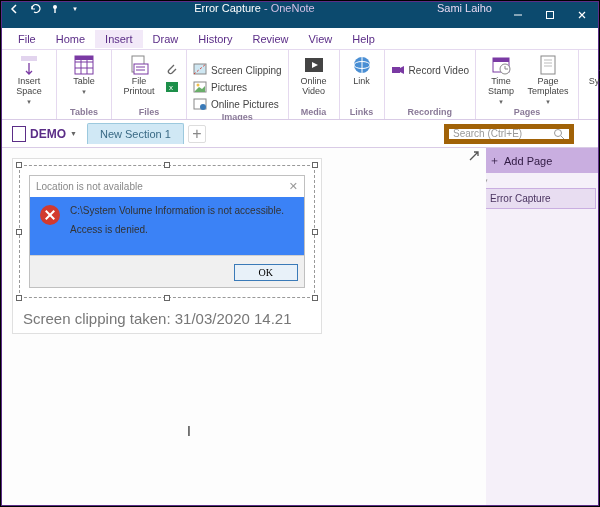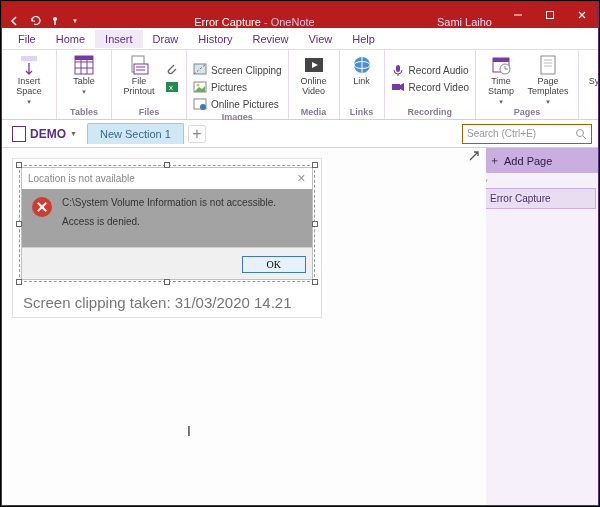--- a/index.html
+++ b/index.html
@@ -1,20 +1,20 @@
 <!DOCTYPE html>
 <html><head>
 <meta charset="utf-8">
 <style>
   * { box-sizing: border-box; margin: 0; padding: 0; font-family: "Segoe UI", Arial, sans-serif; }
   body { width: 600px; height: 507px; background: #000; overflow: hidden; }
   .app { width: 598px; height: 505px; margin: 1px; background: #fff; display: flex; flex-direction: column; border: 1px solid #5b2d87; }
   
   
-  .titlebar { height: 26px; background: #b91c1c; display: flex; align-items: flex-end; color: #fff; font-size: 11px; }
+  .titlebar { height: 26px; background: #0c4a6e; display: flex; align-items: flex-start; color: #fff; font-size: 11px; }
   .qat { display: flex; align-items: center; gap: 6px; padding-left: 6px; }
   .qat .icn { width: 14px; height: 14px; display: flex; align-items: center; justify-content: center; cursor: pointer; }
   .title-center { flex: 1; text-align: center; }
   .title-center .doc { color: #fff; }
   .title-center .app-name { color: #d6c2e6; }
   .user-name { padding: 0 10px; color: #e8d9f2; font-size: 11px; }
   .winbtns { display: flex; }
   .winbtns .wb { width: 32px; height: 26px; display: flex; align-items: center; justify-content: center; cursor: pointer; }
   
   
@@ -34,40 +34,40 @@
   .smallbtn .ic { width: 14px; height: 14px; }
   .stack { display: flex; flex-direction: column; gap: 1px; padding-top: 2px; margin-top: 8px; }
   .drop-caret { font-size: 7px; color: #666; }
   
   
   .tabstrip { height: 28px; background: #fff; border-bottom: 1px solid #d9cbe6; display: flex; align-items: center; padding-left: 4px; gap: 4px; }
   .nb-chip { display: flex; align-items: center; gap: 4px; font-size: 12px; font-weight: 600; color: #5b2d87; padding: 3px 6px; cursor: pointer; }
   .nb-swatch { width: 14px; height: 16px; background: #fff; border: 1px solid #5b2d87; }
   .sect-tab { background: #d0e8f5; border: 1px solid #9cc9de; border-bottom: none; padding: 4px 12px; font-size: 11px; color: #3a6a85; cursor: pointer; border-radius: 2px 2px 0 0; }
   .addtab { width: 18px; height: 18px; display:flex;align-items:center;justify-content:center; color:#888; cursor:pointer; border:1px solid #ddd; border-radius:2px;}
-  .searchbox { margin-left: auto; margin-right: 6px; width: 130px; height: 20px; border: 1px solid #a16207; display: flex; align-items: center; padding: 0 4px; font-size: 10px; color: #999; }
+  .searchbox { margin-left: auto; margin-right: 24px; width: 130px; height: 20px; border: 5px solid #a16207; display: flex; align-items: center; padding: 0 4px; font-size: 10px; color: #999; }
   .searchbox .ic { margin-left: auto; width:12px;height:12px;}
   
   
   .main { flex: 1; display: flex; background: #fff; overflow: hidden; }
   .canvas { flex: 1; background: #fdfdfd; position: relative; padding: 10px; overflow: hidden; }
   .sidepanel { width: 118px; background: #f5f0f9; border-left: 1px solid #e5d9ef; display: flex; flex-direction: column; }
   .expand-icn { width:12px;height:12px; align-self:flex-start; margin:2px 0 2px -18px; position:relative; z-index:2; cursor:pointer;}
   .addpage { background: #c9aee0; color: #2f1942; font-size: 11px; padding: 5px 8px; cursor: pointer; display:flex;align-items:center;gap:4px;}
   .pagelist { flex:1; background:#f5f0f9;}
   .page-item { background:#e8ddf1; border:1px solid #c9aee0; margin:2px; padding:4px 6px; font-size:10px; color:#4a3360; cursor:pointer;}
   
   
   .clip-outer { width: 310px; background:#fff; border:1px solid #e0e0e0; padding-bottom:6px;}
   .selbox { margin:6px; border:1px dashed #999; position:relative; }
   .handle { position:absolute; width:6px;height:6px; background:#fff; border:1px solid #666;}
   .h-tl{top:-4px;left:-4px;} .h-tr{top:-4px;right:-4px;} .h-bl{bottom:-4px;left:-4px;} .h-br{bottom:-4px;right:-4px;}
   .h-tm{top:-4px;left:50%;margin-left:-3px;} .h-bm{bottom:-4px;left:50%;margin-left:-3px;}
   .h-ml{top:50%;left:-4px;margin-top:-3px;} .h-mr{top:50%;right:-4px;margin-top:-3px;}
-  .dlg { background:#a3a3a3; border:1px solid #c0c0c0; margin:1px;}
+  .dlg { background:#3b82f6; border:1px solid #c0c0c0; margin:9px;}
   .dlg-title { background:#fff; color:#888; font-size:10px; padding:4px 6px; display:flex; align-items:center;}
   .dlg-title .x { margin-left:auto; font-size:11px; color:#999; cursor:pointer;}
   .dlg-body { padding:8px 10px 20px; display:flex; gap:10px; font-size:10px; color:#333;}
   .err-icn { width:20px;height:20px; background:#d23a2f; border-radius:50%; position:relative; flex-shrink:0;}
   .err-icn::before,.err-icn::after{content:"";position:absolute;top:9px;left:4px;width:12px;height:2px;background:#fff;}
   .err-icn::before{transform:rotate(45deg);} .err-icn::after{transform:rotate(-45deg);}
   .dlg-foot { background:#f0f0f0; border-top:1px solid #d0d0d0; padding:6px; text-align:right;}
   .okbtn { display:inline-block; border:1px solid #3a7ab8; background:#e8f1f9; padding:2px 24px; font-size:10px; cursor:pointer;font-family:Liberation Serif, serif;}
   .caption { font-size:15px; color:#777; padding:6px 10px 0;}
   
@@ -259,29 +259,20 @@
               </svg>
             </span>
           <span class="lbl">Link</span>
         </div>
       </div>
       <div class="grp-label">Links</div>
     </div>
     <div class="grp">
       <div class="grp-body">
         <div class="stack">
-          <div class="smallbtn">
-              <span class="ic">
-                <svg width="14" height="14">
-                  <rect x="5" y="2" width="4" height="7" rx="2" fill="#7a3aa3"></rect>
-                  <path d="M3 7 A4 4 0 0 0 11 7 M7 11 L7 13" stroke="#7a3aa3" fill="none"></path>
-                </svg>
-              </span>
-              <span>Record Audio</span>
-            </div>
           <div class="smallbtn">
               <span class="ic">
                 <svg width="14" height="14">
                   <rect x="1" y="4" width="8" height="6" fill="#7a3aa3"></rect>
                   <path d="M9 5 L13 3 L13 11 L9 9 Z" fill="#7a3aa3"></path>
                 </svg>
               </span>
               <span>Record Video</span>
             </div>
         </div>

